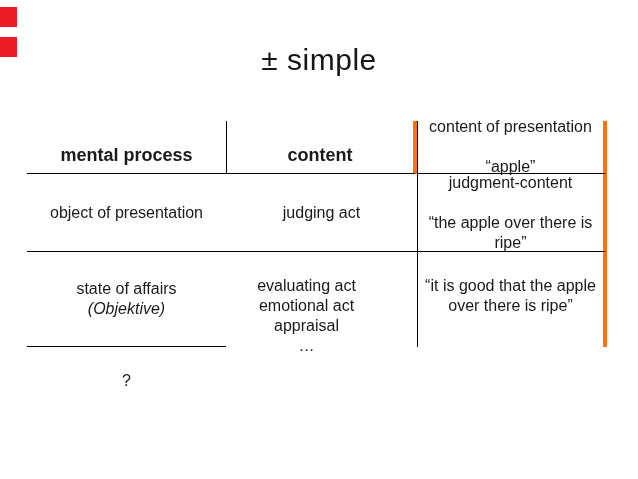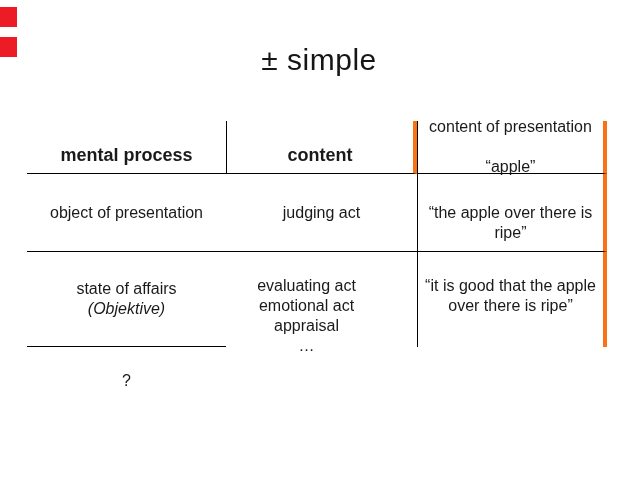--- a/index.html
+++ b/index.html
@@ -68,20 +68,21 @@
     <span class="line gap">“apple”</span>
   </div>
   <div class="cell hline">
     <span class="line">object of presentation</span>
   </div>
 
   <div class="cell hline">
     <span class="line">judging act</span>
   </div>
   <div class="cell hline mid">
+    <span class="line">judgment-content</span>
     <span class="line gap wrap">“the apple over there is ripe”</span>
   </div>
   <div class="cell hline">
     <span class="line">state of affairs</span>
     <span class="line it">(Objektive)</span>
   </div>
 
   <div class="cell toprow shiftL">
     <span class="line">evaluating act</span>
     <span class="line">emotional act</span>

